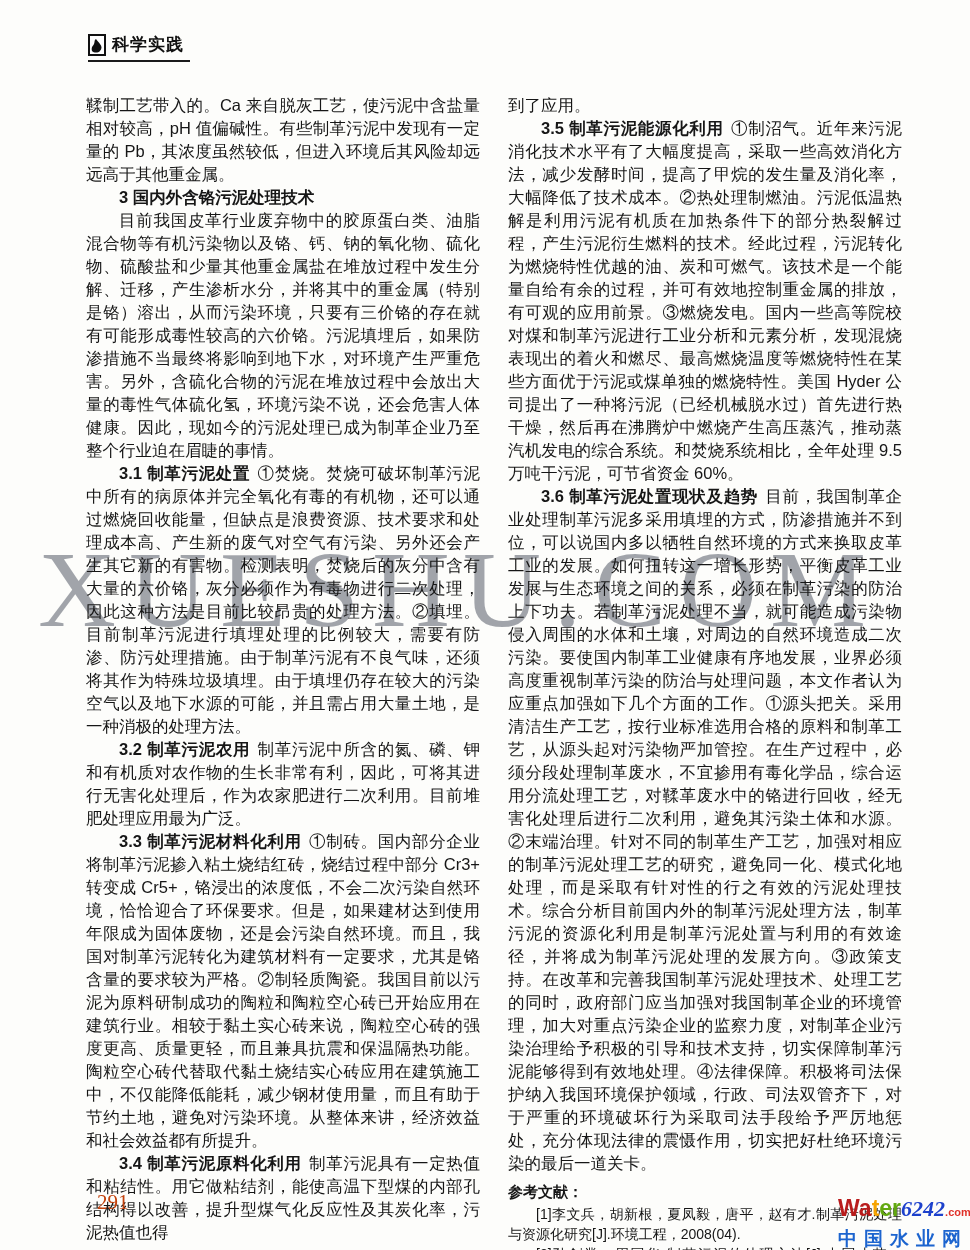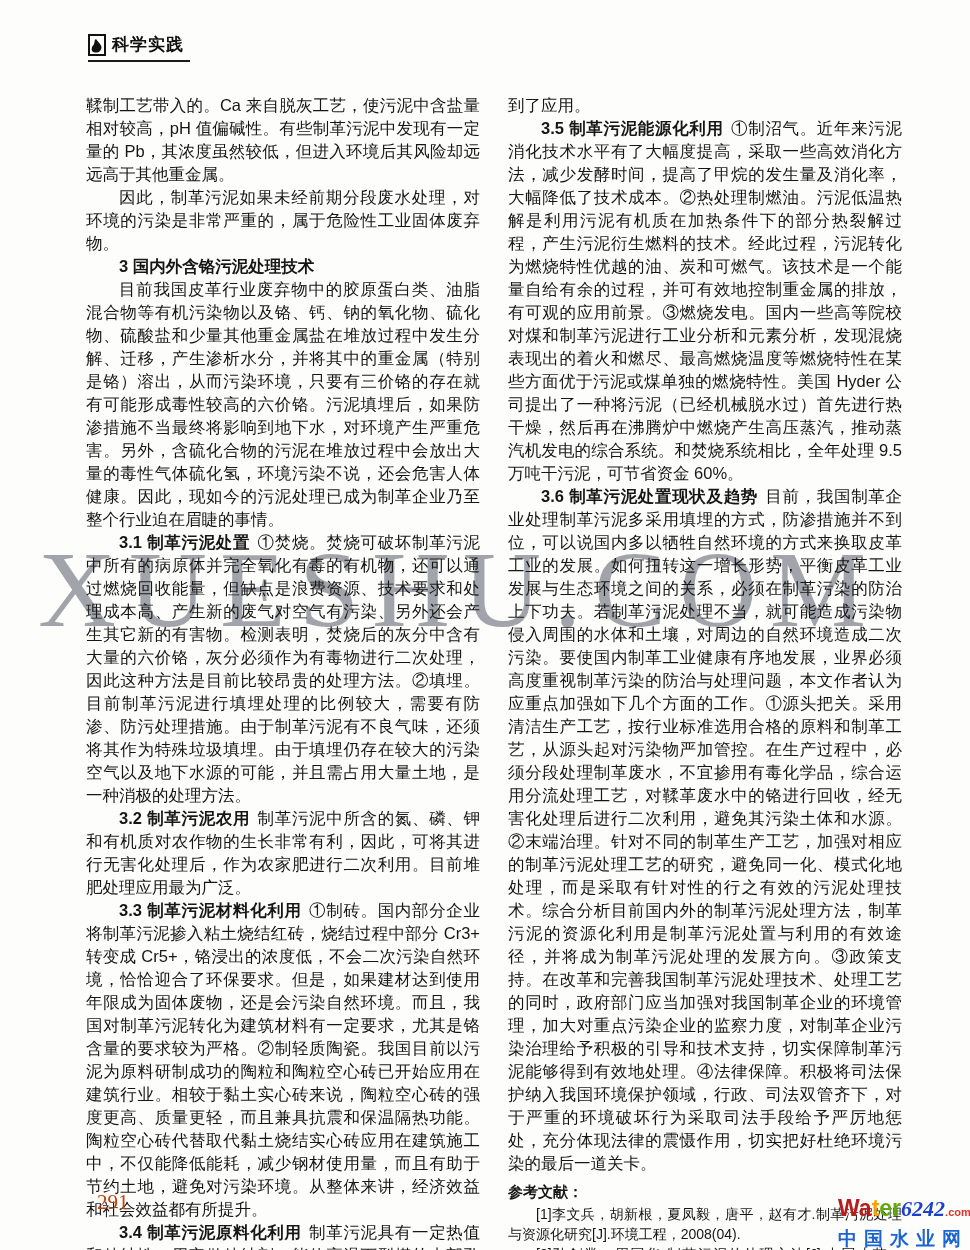--- a/index.html
+++ b/index.html
@@ -139,21 +139,20 @@
     <span class="masthead-icon">
       <svg width="14" height="18" viewBox="0 0 14 18" xmlns="http://www.w3.org/2000/svg">
         <path d="M2 14 C1 10 3 9 4 7 C5 5 4 3 6 2 C7 4 9 5 10 7 C12 9 12 12 10 14 C8 16 4 16 2 14 Z" fill="#111"></path>
       </svg>
     </span>
     <span class="masthead-label">科学实践</span>
   </div>
 
   <div class="col col-left">
     <p class="noindent">鞣制工艺带入的。Ca 来自脱灰工艺，使污泥中含盐量相对较高，pH 值偏碱性。有些制革污泥中发现有一定量的 Pb，其浓度虽然较低，但进入环境后其风险却远远高于其他重金属。</p>
-    <p>因此，制革污泥如果未经前期分段废水处理，对环境的污染是非常严重的，属于危险性工业固体废弃物。</p>
     <p class="sec-heading">3 国内外含铬污泥处理技术</p>
     <p>目前我国皮革行业废弃物中的胶原蛋白类、油脂混合物等有机污染物以及铬、钙、钠的氧化物、硫化物、硫酸盐和少量其他重金属盐在堆放过程中发生分解、迁移，产生渗析水分，并将其中的重金属（特别是铬）溶出，从而污染环境，只要有三价铬的存在就有可能形成毒性较高的六价铬。污泥填埋后，如果防渗措施不当最终将影响到地下水，对环境产生严重危害。另外，含硫化合物的污泥在堆放过程中会放出大量的毒性气体硫化氢，环境污染不说，还会危害人体健康。因此，现如今的污泥处理已成为制革企业乃至整个行业迫在眉睫的事情。</p>
     <p><b class="runin">3.1 制革污泥处置</b><span>①焚烧。焚烧可破坏制革污泥中所有的病原体并完全氧化有毒的有机物，还可以通过燃烧回收能量，但缺点是浪费资源、技术要求和处理成本高、产生新的废气对空气有污染、另外还会产生其它新的有害物。检测表明，焚烧后的灰分中含有大量的六价铬，灰分必须作为有毒物进行二次处理，因此这种方法是目前比较昂贵的处理方法。②填埋。目前制革污泥进行填埋处理的比例较大，需要有防渗、防污处理措施。由于制革污泥有不良气味，还须将其作为特殊垃圾填埋。由于填埋仍存在较大的污染空气以及地下水源的可能，并且需占用大量土地，是一种消极的处理方法。</span></p>
     <p><b class="runin">3.2 制革污泥农用</b><span>制革污泥中所含的氮、磷、钾和有机质对农作物的生长非常有利，因此，可将其进行无害化处理后，作为农家肥进行二次利用。目前堆肥处理应用最为广泛。</span></p>
     <p><b class="runin">3.3 制革污泥材料化利用</b><span>①制砖。国内部分企业将制革污泥掺入粘土烧结红砖，烧结过程中部分 Cr3+ 转变成 Cr5+，铬浸出的浓度低，不会二次污染自然环境，恰恰迎合了环保要求。但是，如果建材达到使用年限成为固体废物，还是会污染自然环境。而且，我国对制革污泥转化为建筑材料有一定要求，尤其是铬含量的要求较为严格。②制轻质陶瓷。我国目前以污泥为原料研制成功的陶粒和陶粒空心砖已开始应用在建筑行业。相较于黏土实心砖来说，陶粒空心砖的强度更高、质量更轻，而且兼具抗震和保温隔热功能。陶粒空心砖代替取代黏土烧结实心砖应用在建筑施工中，不仅能降低能耗，减少钢材使用量，而且有助于节约土地，避免对污染环境。从整体来讲，经济效益和社会效益都有所提升。</span></p>
     <p><b class="runin">3.4 制革污泥原料化利用</b><span>制革污泥具有一定热值和粘结性。用它做粘结剂，能使高温下型煤的内部孔结构得以改善，提升型煤气化反应性及其炭化率，污泥热值也得</span></p>
   </div>
 
   <div class="col col-right">
     <p class="noindent">到了应用。</p>

